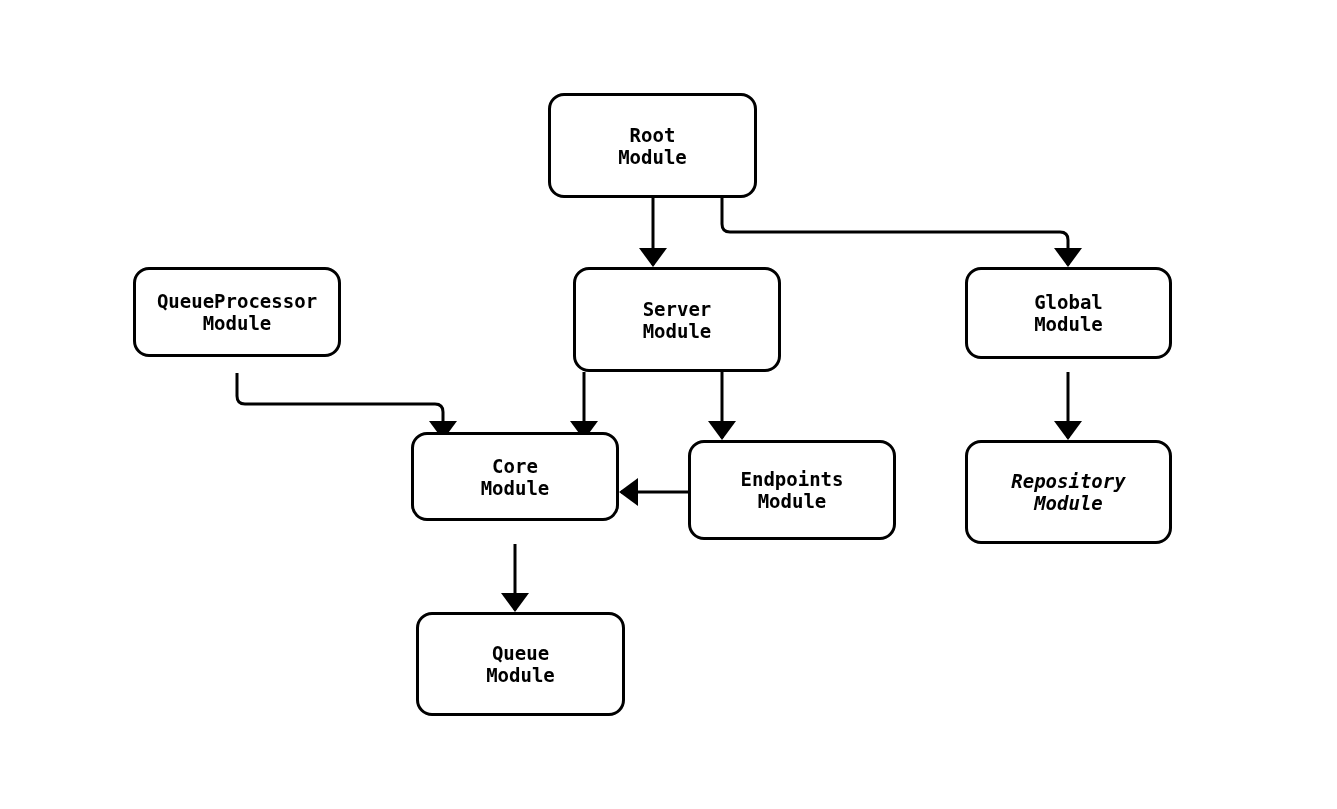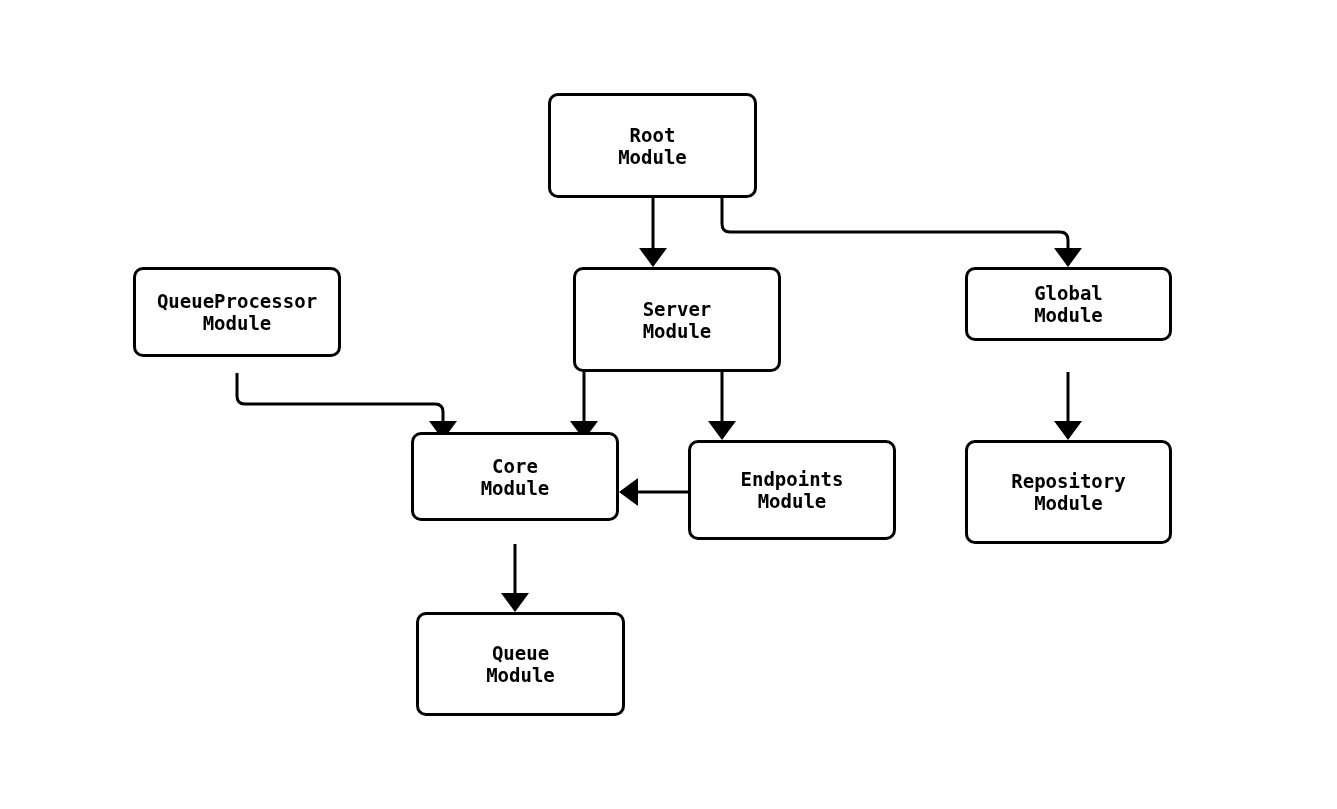--- a/index.html
+++ b/index.html
@@ -18,21 +18,21 @@
     position: absolute;
     left: 0;
     top: 0;
     width: 1337px;
     height: 809px;
   }
   .node {
     position: absolute;
     box-sizing: border-box;
     border: 3px solid #000000;
-    border-radius: 10px;
+    border-radius: 16px;
     background: #ffffff;
     display: flex;
     align-items: center;
     justify-content: center;
   }
   .node .label {
     font-size: 19px;
     line-height: 22px;
     font-weight: bold;
     color: #000000;
@@ -68,33 +68,33 @@
 Module</span>
       </div>
       <div class="node" style="left: 133px; top: 267px; width: 208px; height: 90px;">
         <span class="label">QueueProcessor
 Module</span>
       </div>
       <div class="node" style="left: 573px; top: 267px; width: 208px; height: 105px;">
         <span class="label">Server
 Module</span>
       </div>
-      <div class="node" style="left: 965px; top: 267px; width: 207px; height: 74px;">
+      <div class="node" style="left: 965px; top: 267px; width: 207px; height: 92px;">
         <span class="label">Global
 Module</span>
       </div>
       <div class="node" style="left: 411px; top: 432px; width: 208px; height: 89px;">
         <span class="label">Core
 Module</span>
       </div>
       <div class="node" style="left: 688px; top: 440px; width: 208px; height: 100px;">
         <span class="label">Endpoints
 Module</span>
       </div>
-      <div class="node" style="left: 965px; top: 440px; width: 207px; height: 104px;">
+      <div class="node" style="left: 965px; top: 440px; width: 207px; height: 104px; font-style: italic;">
         <span class="label">Repository
 Module</span>
       </div>
       <div class="node" style="left: 416px; top: 612px; width: 209px; height: 104px;">
         <span class="label">Queue
 Module</span>
       </div>
     </div>
 </div>
 

